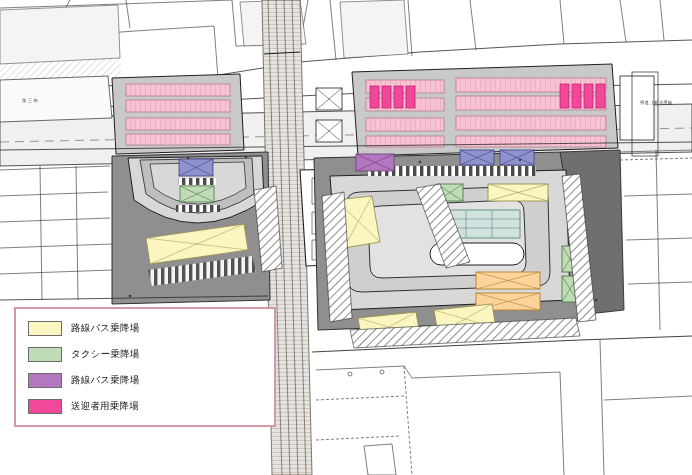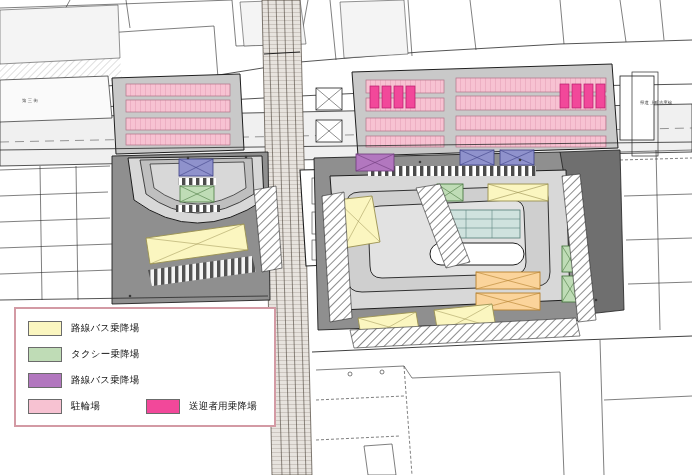--- a/index.html
+++ b/index.html
@@ -326,21 +326,17 @@
     </div>
   </div>
   <div class="legend-row">
     <div class="legend-cell">
       <span class="swatch" style="background:#b277bf"></span>
       <span class="legend-label">路線バス乗降場</span>
     </div>
   </div>
   <div class="legend-row">
     <div class="legend-cell">
-      <span class="swatch" style="background:#f7c2d2"></span>
-      <span class="legend-label">駐輪場</span>
-    </div>
-    <div class="legend-cell">
       <span class="swatch" style="background:#f2489a"></span>
       <span class="legend-label">送迎者用乗降場</span>
     </div>
   </div>
 </div>
 
 </body></html>

